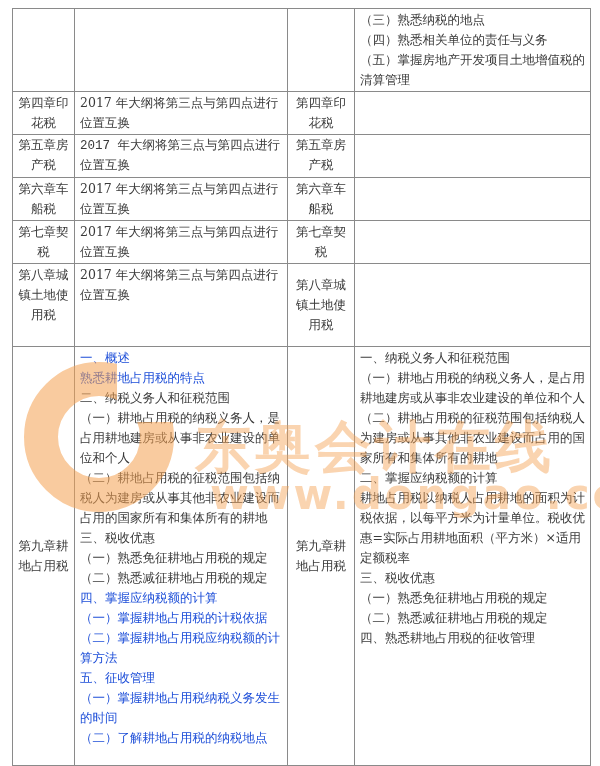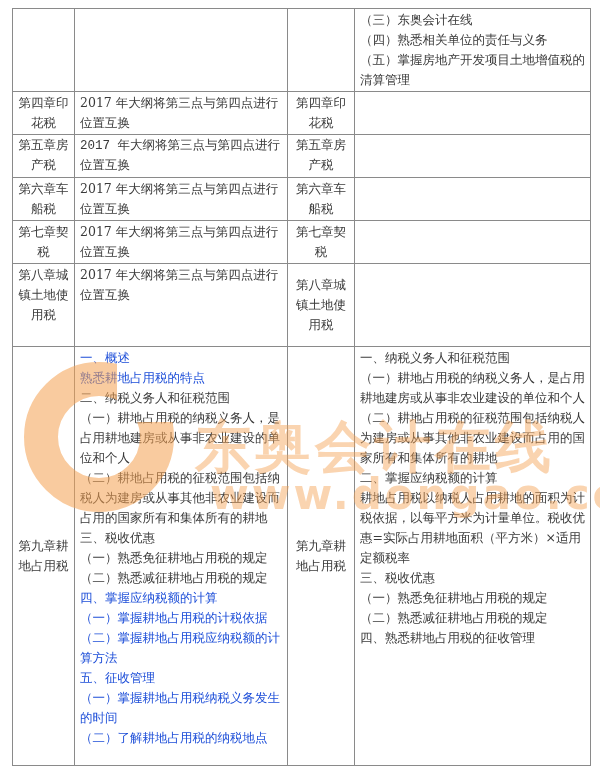--- a/index.html
+++ b/index.html
@@ -104,21 +104,21 @@
       <col class="c3">
       <col class="c4">
   </colgroup>
   <tbody>
 
     <tr class="r0">
       <td class="chap"></td>
       <td></td>
       <td class="chap"></td>
       <td>
-        <span class="line">（三）东奥会计在线</span>
+        <span class="line">（三）熟悉纳税的地点</span>
         <span class="line">（四）熟悉相关单位的责任与义务</span>
         <span class="line">（五）掌握房地产开发项目土地增值税的清算管理</span>
       </td>
     </tr>
 
     <tr class="r1">
       <td class="chap">第四章印花税</td>
       <td>2017 年大纲将第三点与第四点进行位置互换</td>
       <td class="chap">第四章印花税</td>
       <td></td>

